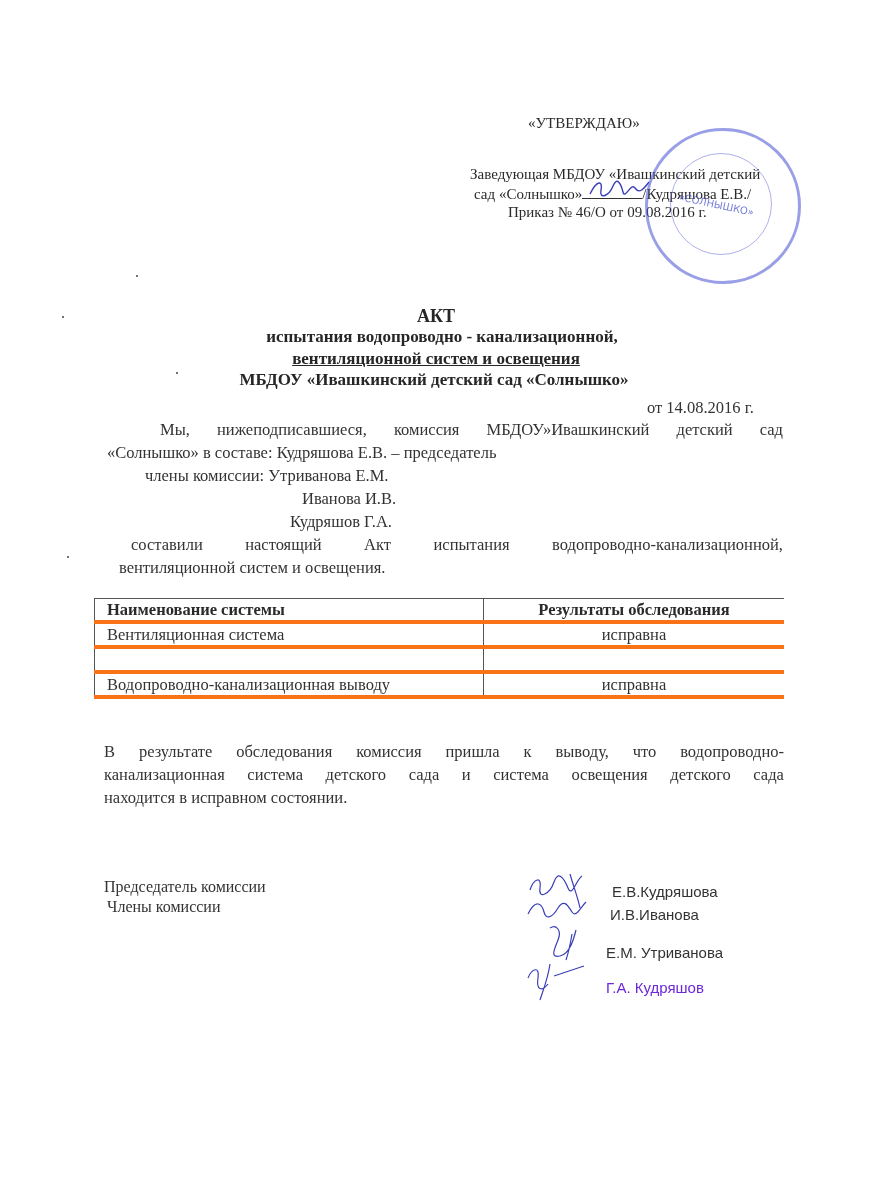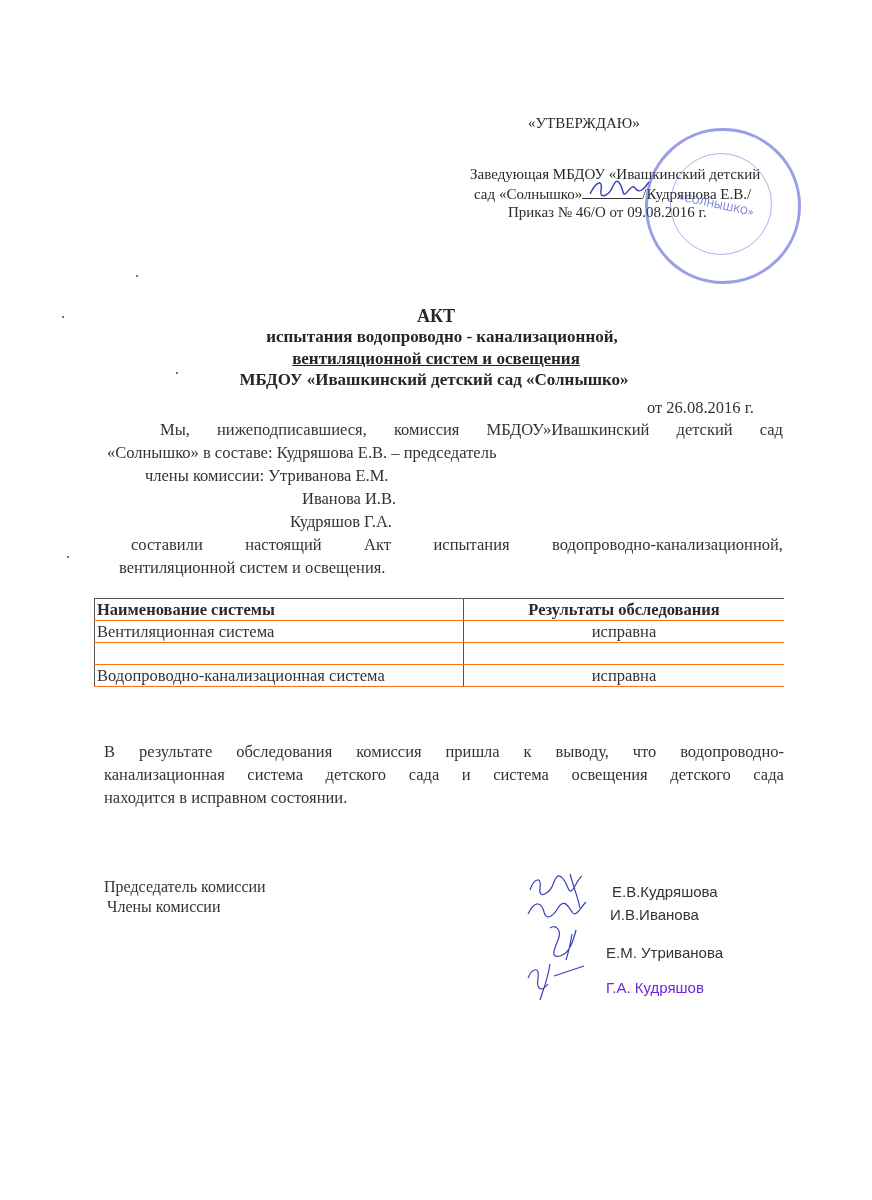--- a/index.html
+++ b/index.html
@@ -10,21 +10,21 @@
   .abs { position: absolute; white-space: nowrap; }
   .approve { font-size: 15px; line-height: 19px; }
   .title { font-weight: bold; font-size: 17px; color: #262626; text-align: center; width: 872px; left: 0; }
   .body { font-size: 16.5px; color: #333; }
   .just { display: flex; justify-content: space-between; }
   table.sys {
     position: absolute; left: 94px; top: 598px; width: 690px; border-collapse: collapse;
     font-size: 16.5px; color: #333;
   }
   table.sys td, table.sys th {
-    border-top: 1px solid #555; border-bottom: 1px solid #f97316; padding: 0 2px; height: 21px; line-height: 20px;
+    border-top: 1px solid #555; border-bottom: 4px solid #f97316; padding: 0 12px; height: 21px; line-height: 20px;
   }
   table.sys td:first-child, table.sys th:first-child { border-left: 1px solid #555; border-right: 1px solid #555; text-align: left; width: 364px; }
   table.sys th { font-weight: bold; color: #2a2a2a; }
   table.sys th.res, table.sys td.res { text-align: center; }
   .stamp {
     position: absolute; left: 645px; top: 128px; width: 150px; height: 150px; border-radius: 50%;
     border: 3px solid rgba(70,80,210,0.55);
   }
   .stamp .inner {
     position: absolute; left: 22px; top: 22px; width: 100px; height: 100px; border-radius: 50%;
@@ -56,21 +56,21 @@
 <div class="dot" style="left:136px; top:275px;"></div>
 <div class="dot" style="left:62px; top:316px;"></div>
 <div class="dot" style="left:176px; top:372px;"></div>
 <div class="dot" style="left:67px; top:556px;"></div>
 
 <div class="abs title" style="top:306px; font-size:18px;">АКТ</div>
 <div class="abs title" style="top:327px;padding-left:6px;">испытания водопроводно - канализационной,</div>
 <div class="abs title" style="top:349px;text-decoration:underline;">вентиляционной систем и освещения</div>
 <div class="abs title" style="top:370px; left:-2px;">МБДОУ «Ивашкинский детский сад «Солнышко»</div>
 
-<div class="abs body" style="left:647px; top:398px;">от  26.08.2016 г.</div>
+<div class="abs body" style="left:647px; top:398px;">от  14.08.2016 г.</div>
 
 <div class="abs body just" style="left:160px; top:420px; width:623px;">
   <span>Мы,</span>
   <span>нижеподписавшиеся,</span>
   <span>комиссия</span>
   <span>МБДОУ»Ивашкинский</span>
   <span>детский</span>
   <span>сад</span>
 </div>
 <div class="abs body" style="left:107px; top:443px;">«Солнышко» в составе: Кудряшова Е.В. – председатель</div>
@@ -96,21 +96,21 @@
   <tbody>
     <tr>
       <td>Вентиляционная система</td>
       <td class="res">исправна</td>
     </tr>
     <tr>
       <td></td>
       <td class="res"></td>
     </tr>
     <tr>
-      <td>Водопроводно-канализационная система</td>
+      <td>Водопроводно-канализационная выводу</td>
       <td class="res">исправна</td>
     </tr>
   </tbody>
 </table>
 
 <div class="abs body just" style="left:104px; top:742px; width:680px;">
   <span>В</span>
   <span>результате</span>
   <span>обследования</span>
   <span>комиссия</span>

